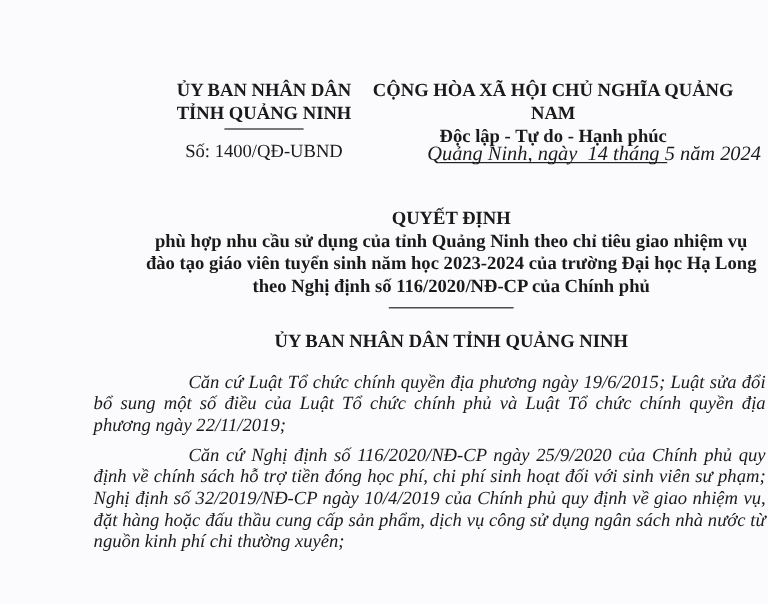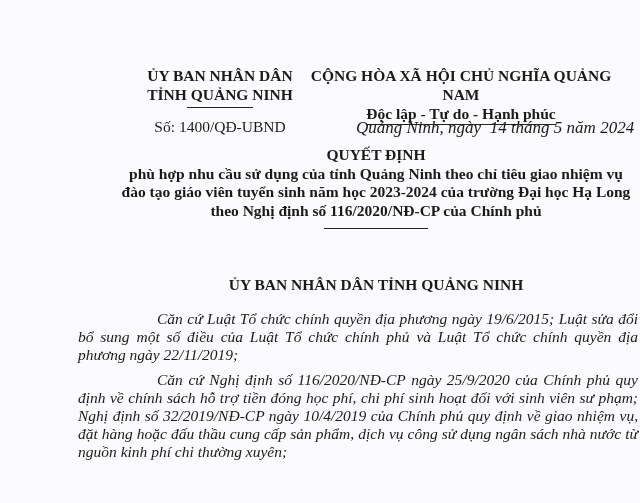--- a/index.html
+++ b/index.html
@@ -13,31 +13,31 @@
   .page { position: absolute; left: 0; top: 0; width: 640px; height: 503px; margin-left: 26px; }
   .hdr-left {
     position: absolute; left: 104px; top: 66px; width: 180px;
     text-align: center; font-weight: bold; font-size: 15.5px; line-height: 19px;
   }
   .hdr-left .rule { width: 66px; height: 1px; background: #222; margin: 3px auto 0; }
   .hdr-right {
     position: absolute; left: 270px; top: 66px; width: 330px;
     text-align: center; font-weight: bold; font-size: 15.5px; line-height: 19px;
   }
-  .hdr-right .motto { display: inline-block; border-bottom: 1px solid #222; padding-bottom: 1px; }
+  .hdr-right .motto { display: inline-block; border-bottom: 1px solid #222; padding-bottom: 12px; }
   .so {
     position: absolute; left: 104px; top: 118px; width: 180px;
     text-align: center; font-size: 15.5px;
   }
   .date {
     position: absolute; left: 330px; top: 118px;
     font-style: italic; font-size: 17px; white-space: pre;
   }
   .title-block {
-    position: absolute; left: 92px; top: 146px; width: 516px;
+    position: absolute; left: 92px; top: 174px; width: 516px;
     text-align: center; font-weight: bold; font-size: 15.5px; line-height: 18.6px;
   }
   .title-block .rule { width: 104px; height: 1px; background: #222; margin: 8px auto 0; }
   .authority {
     position: absolute; left: 92px; top: 276px; width: 516px;
     text-align: center; font-weight: bold; font-size: 15.5px;
   }
   .body {
     position: absolute; left: 52px; top: 310px; width: 560px;
     font-style: italic; font-size: 15.5px; line-height: 18px; text-align: justify;

